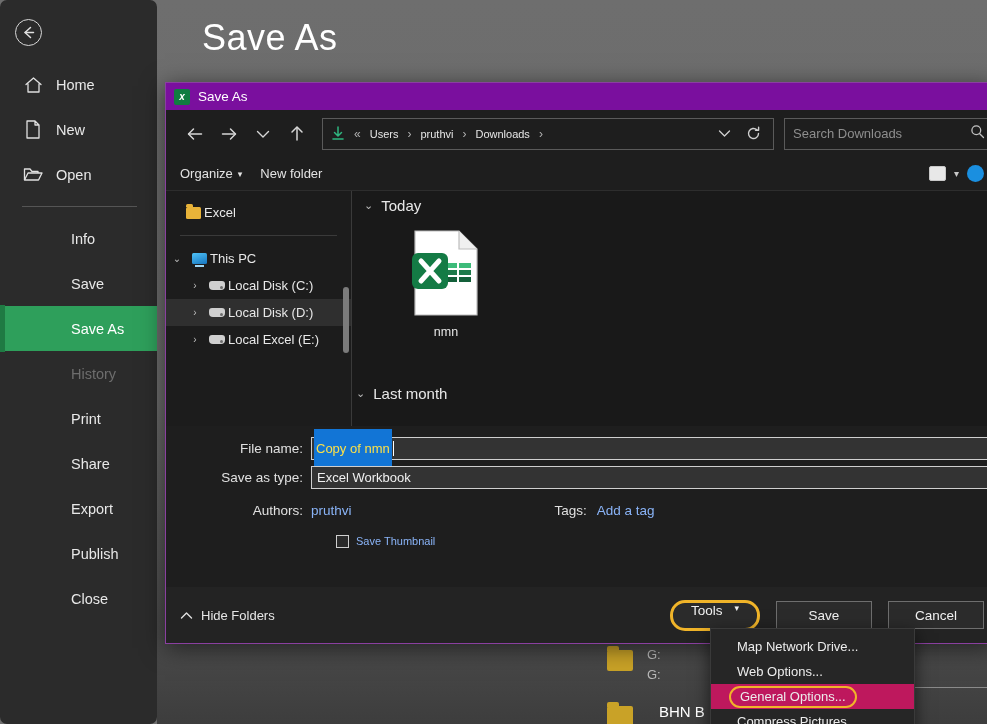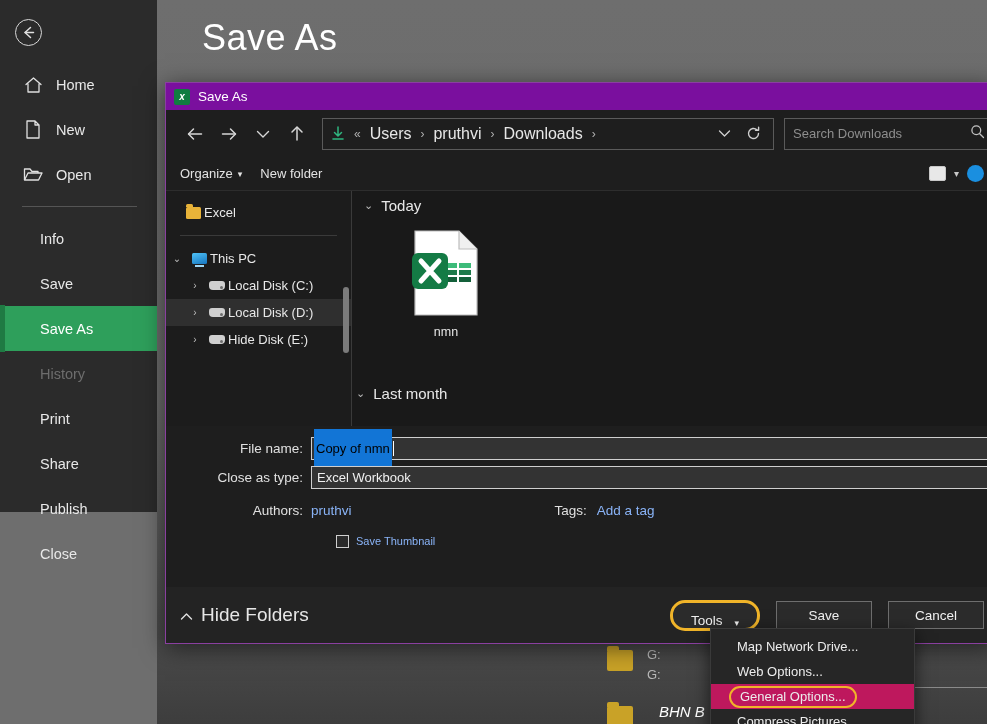--- a/index.html
+++ b/index.html
@@ -43,40 +43,41 @@
     content: ""; position: absolute; left: 0; top: -4px;
     width: 12px; height: 5px; border-radius: 2px 2px 0 0; background: #c9a227;
   }
   .bg-label {
     position: absolute; color: #b9b9b9; font-size: 13px;
   }
   .bg-label-bright { color: #ffffff; font-size: 15px; }
 
   
   .nav {
-    position: absolute; left: 0; top: 0; width: 157px; height: 512px;
+    position: absolute; left: 0; top: 0; width: 157px; height: 724px;
     background: #2b2b2b;
+    border-radius: 7px;
   }
   .nav-back {
     position: absolute; left: 15px; top: 19px;
     width: 27px; height: 27px; border-radius: 50%;
     border: 1.6px solid #d8d8d8;
     display: flex; align-items: center; justify-content: center;
     cursor: pointer;
   }
   .nav-back svg { display: block; }
   .nav-item {
     position: relative; height: 45px; display: flex; align-items: center;
     padding-left: 22px; color: #e8e8e8; font-size: 14.5px; cursor: pointer;
   }
   .nav-item .ni-icon {
     width: 22px; height: 20px; margin-right: 12px;
     display: flex; align-items: center; justify-content: center;
   }
-  .nav-item.no-icon { padding-left: 40px; }
+  .nav-item.no-icon { padding-left: 71px; }
   .nav-item.dim { color: #6d6d6d; }
   .nav-item.active { background: #2e9f5b; color: #ffffff; }
   .nav-item.active::before {
     content: ""; position: absolute; left: 0; top: -1px;
     width: 5px; height: 47px; background: #1f7a43;
   }
   .nav-sep {
     height: 1px; background: #555; margin: 9px 20px 9px 22px;
   }
 
@@ -110,21 +111,21 @@
     justify-content: center; cursor: pointer; color: #d6d6d6;
   }
   .addrbar {
     margin-left: 8px; height: 32px; flex: 0 0 auto; width: 452px;
     border: 1px solid #5a5a5a; background: #1e1e1e;
     display: flex; align-items: center; padding: 0 6px; gap: 3px;
   }
   .addr-dl { margin: 0 4px 0 2px; display: flex; align-items: center; }
   .crumb-sep { color: #b0b0b0; font-size: 12px; padding: 0 2px; }
   .crumb {
-    color: #e6e6e6; font-size: 16px; padding: 2px 4px; cursor: pointer;
+    color: #e6e6e6; font-size: 11px; padding: 2px 4px; cursor: pointer;
   }
   .addr-spacer { flex: 1; }
   .addr-ico { color: #d0d0d0; cursor: pointer; padding: 0 6px; display:flex; align-items:center;}
   .searchbar {
     margin-left: 10px; height: 32px; flex: 1;
     border: 1px solid #5a5a5a; background: #1e1e1e;
     display: flex; align-items: center; padding: 0 8px;
   }
   .searchbar .sph { color: #8e8e8e; font-size: 13px; flex: 1; }
 
@@ -213,21 +214,21 @@
   .form-row { display: flex; align-items: center; height: 29px; padding: 0 4px 0 0; }
   .form-lbl {
     width: 145px; text-align: right; color: #e0e0e0; font-size: 13.5px;
     padding-right: 8px;
   }
   .form-input {
     flex: 1; height: 23px; background: #333333; border: 1px solid #cfcfcf;
     display: flex; align-items: center; padding: 0 2px; font-size: 13px;
     color: #f0f0f0; cursor: text;
   }
-  .sel-text { background: #1275d6; color: #000000; padding: 12px 2px; }
+  .sel-text { background: #1275d6; color: #fde047; padding: 12px 2px; }
   .caret { width: 1px; height: 15px; background: #ffffff; margin-left: 1px; }
   .meta-row {
     display: flex; align-items: center; height: 32px; font-size: 13.5px;
     padding-top: 4px;
   }
   .meta-lbl { width: 145px; text-align: right; color: #e0e0e0; padding-right: 8px; }
   .meta-val { color: #8ab4f8; cursor: pointer; }
   .tags-lbl { color: #e0e0e0; margin-left: 203px; margin-right: 10px; }
   .thumb-row { display: flex; align-items: center; height: 34px; padding-left: 170px; gap: 7px; }
   .chk {
@@ -235,31 +236,31 @@
   }
   .thumb-lbl { color: #8ab4f8; font-size: 11px; cursor: pointer; }
 
   
   .dlg-footer {
     position: absolute; left: 0; bottom: 0; width: 100%; height: 56px;
     background: #232323; display: flex; align-items: center; padding: 0 10px 0 14px;
   }
   .hide-folders {
     display: flex; align-items: center; gap: 8px;
-    color: #e6e6e6; font-size: 19px; cursor: pointer;
+    color: #e6e6e6; font-size: 13px; cursor: pointer;
   }
   .footer-right { margin-left: auto; display: flex; align-items: center; gap: 16px; }
   .btn {
     height: 28px; min-width: 96px; border: 1px solid #6e6e6e; background: #2b2b2b;
     color: #f0f0f0; font-size: 13.5px; display: flex; align-items: center;
     justify-content: center; cursor: pointer;
   }
   .btn-tools {
     height: 31px; width: 90px; background: #2b2b2b; color: #f0f0f0;
-    font-size: 13.5px; display: flex; align-items: flex-end; justify-content: center;
+    font-size: 13.5px; display: flex; align-items: flex-start; justify-content: center;
     gap: 12px; cursor: pointer;
     border: 3px solid #f0b429; border-radius: 15px;
   }
   .btn-tools .cv { font-size: 9px; }
 
   
   .tools-menu {
     position: absolute; left: 710px; top: 628px; width: 205px;
     background: #262626; border: 1px solid #3a3a3a;
     box-shadow: 0 5px 16px rgba(0,0,0,.6);
@@ -285,21 +286,21 @@
   <div class="backstage-bg"></div>
   <div class="backstage-title">Save As</div>
 
   <div class="bg-content">
     <div class="bg-divider-v"></div>
     <div class="bg-divider-h"></div>
     <div class="bg-folder" style="left:450px; top:10px;"></div>
     <div class="bg-label" style="left:490px; top:7px;">G:</div>
     <div class="bg-label" style="left:490px; top:27px;">G:</div>
     <div class="bg-folder" style="left:450px; top:66px;"></div>
-    <div class="bg-label bg-label-bright" style="left:502px; top:63px;font-style:italic;">BHN B</div>
+    <div class="bg-label bg-label-bright" style="left:502px; top:63px;">BHN B</div>
   </div>
 
   <div class="nav">
     <div class="nav-back">
       <svg width="15" height="15" viewBox="0 0 15 15">
         <path d="M9.5 2.5 L4 7.5 L9.5 12.5" stroke="#e0e0e0" stroke-width="1.5" fill="none" stroke-linecap="round" stroke-linejoin="round"></path>
         <path d="M4.2 7.5 H12.5" stroke="#e0e0e0" stroke-width="1.5" fill="none" stroke-linecap="round"></path>
       </svg>
     </div>
 
@@ -342,20 +343,23 @@
         <span>Save As</span>
       </div>
       <div class="nav-item no-icon dim">
         <span>History</span>
       </div>
       <div class="nav-item no-icon">
         <span>Print</span>
       </div>
       <div class="nav-item no-icon">
         <span>Share</span>
+      </div>
+      <div class="nav-item no-icon">
+        <span>Export</span>
       </div>
       <div class="nav-item no-icon">
         <span>Publish</span>
       </div>
       <div class="nav-item no-icon">
         <span>Close</span>
       </div>
     </div>
   </div>
 
@@ -473,21 +477,21 @@
           <span class="tw-ico">
               <span class="disk-ico"></span>
             </span>
           <span>Local Disk (D:)</span>
         </div>
         <div class="tree-row" style="padding-left:18px;">
           <span class="tw-chev">›</span>
           <span class="tw-ico">
               <span class="disk-ico"></span>
             </span>
-          <span>Hide Disk (E:)</span>
+          <span>Local Excel (E:)</span>
         </div>
         <div class="tree-scroll"></div>
       </div>
       <div class="tree-divider"></div>
 
       <div class="files">
         <div class="grp-hdr">
           <span class="grp-chev">⌄</span>
           <span>Today</span>
         </div>
@@ -519,21 +523,21 @@
 
     <div class="dlg-form">
       <div class="form-row">
         <span class="form-lbl">File name:</span>
         <span class="form-input">
           <span class="sel-text">Copy of nmn</span>
           <span class="caret"></span>
         </span>
       </div>
       <div class="form-row">
-        <span class="form-lbl">Close as type:</span>
+        <span class="form-lbl">Save as type:</span>
         <span class="form-input">
           <span style="padding-left:3px;">Excel Workbook</span>
         </span>
       </div>
       <div class="meta-row">
         <span class="meta-lbl">Authors:</span>
         <span class="meta-val">pruthvi</span>
         <span class="tags-lbl">Tags:</span>
         <span class="meta-val">Add a tag</span>
       </div>

